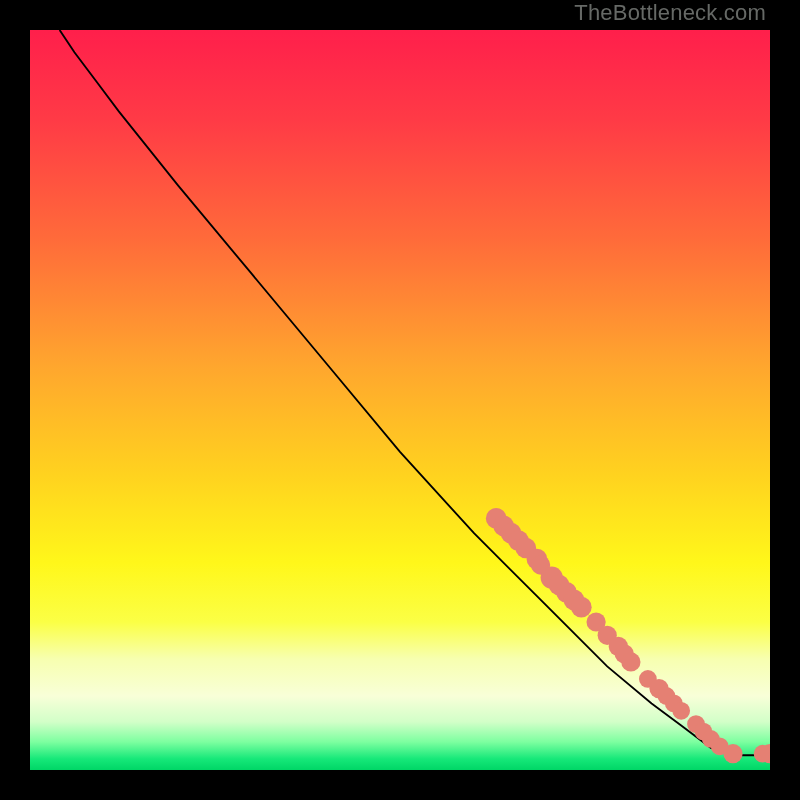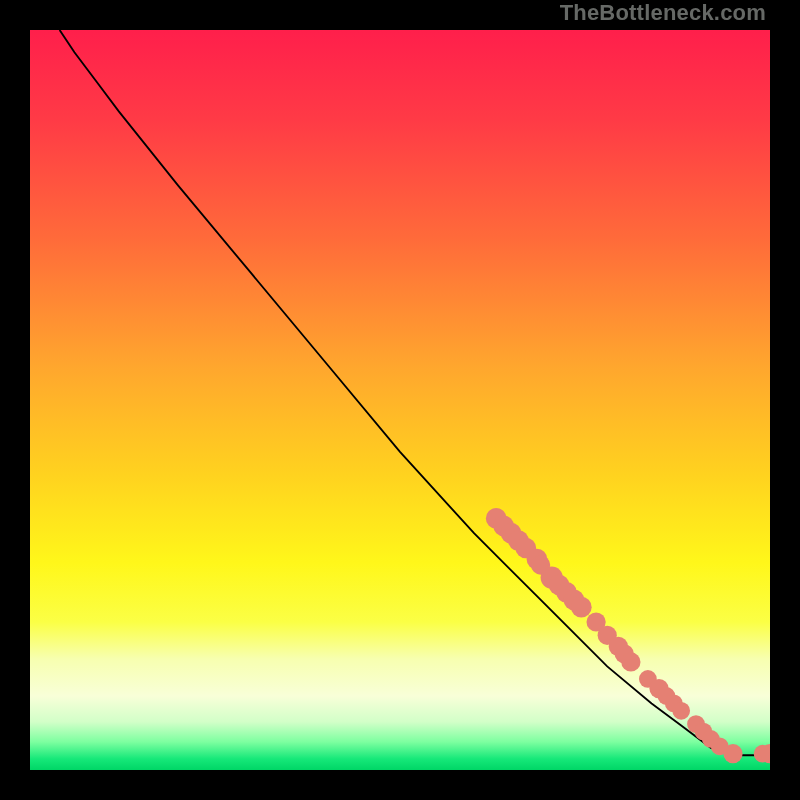--- a/index.html
+++ b/index.html
@@ -31,21 +31,21 @@
   .curve-layer {
     position: absolute;
     inset: 0;
   }
   .watermark {
     position: absolute;
     top: 0;
     right: 34px;
     color: #666966;
     font-size: 22px;
-    font-weight: 700;
+    font-weight: 400;
     letter-spacing: 0.2px;
     user-select: none;
   }
 </style>
 </head>
 <body>
 
 <div class="stage">
 
   <div class="watermark">TheBottleneck.com</div>

